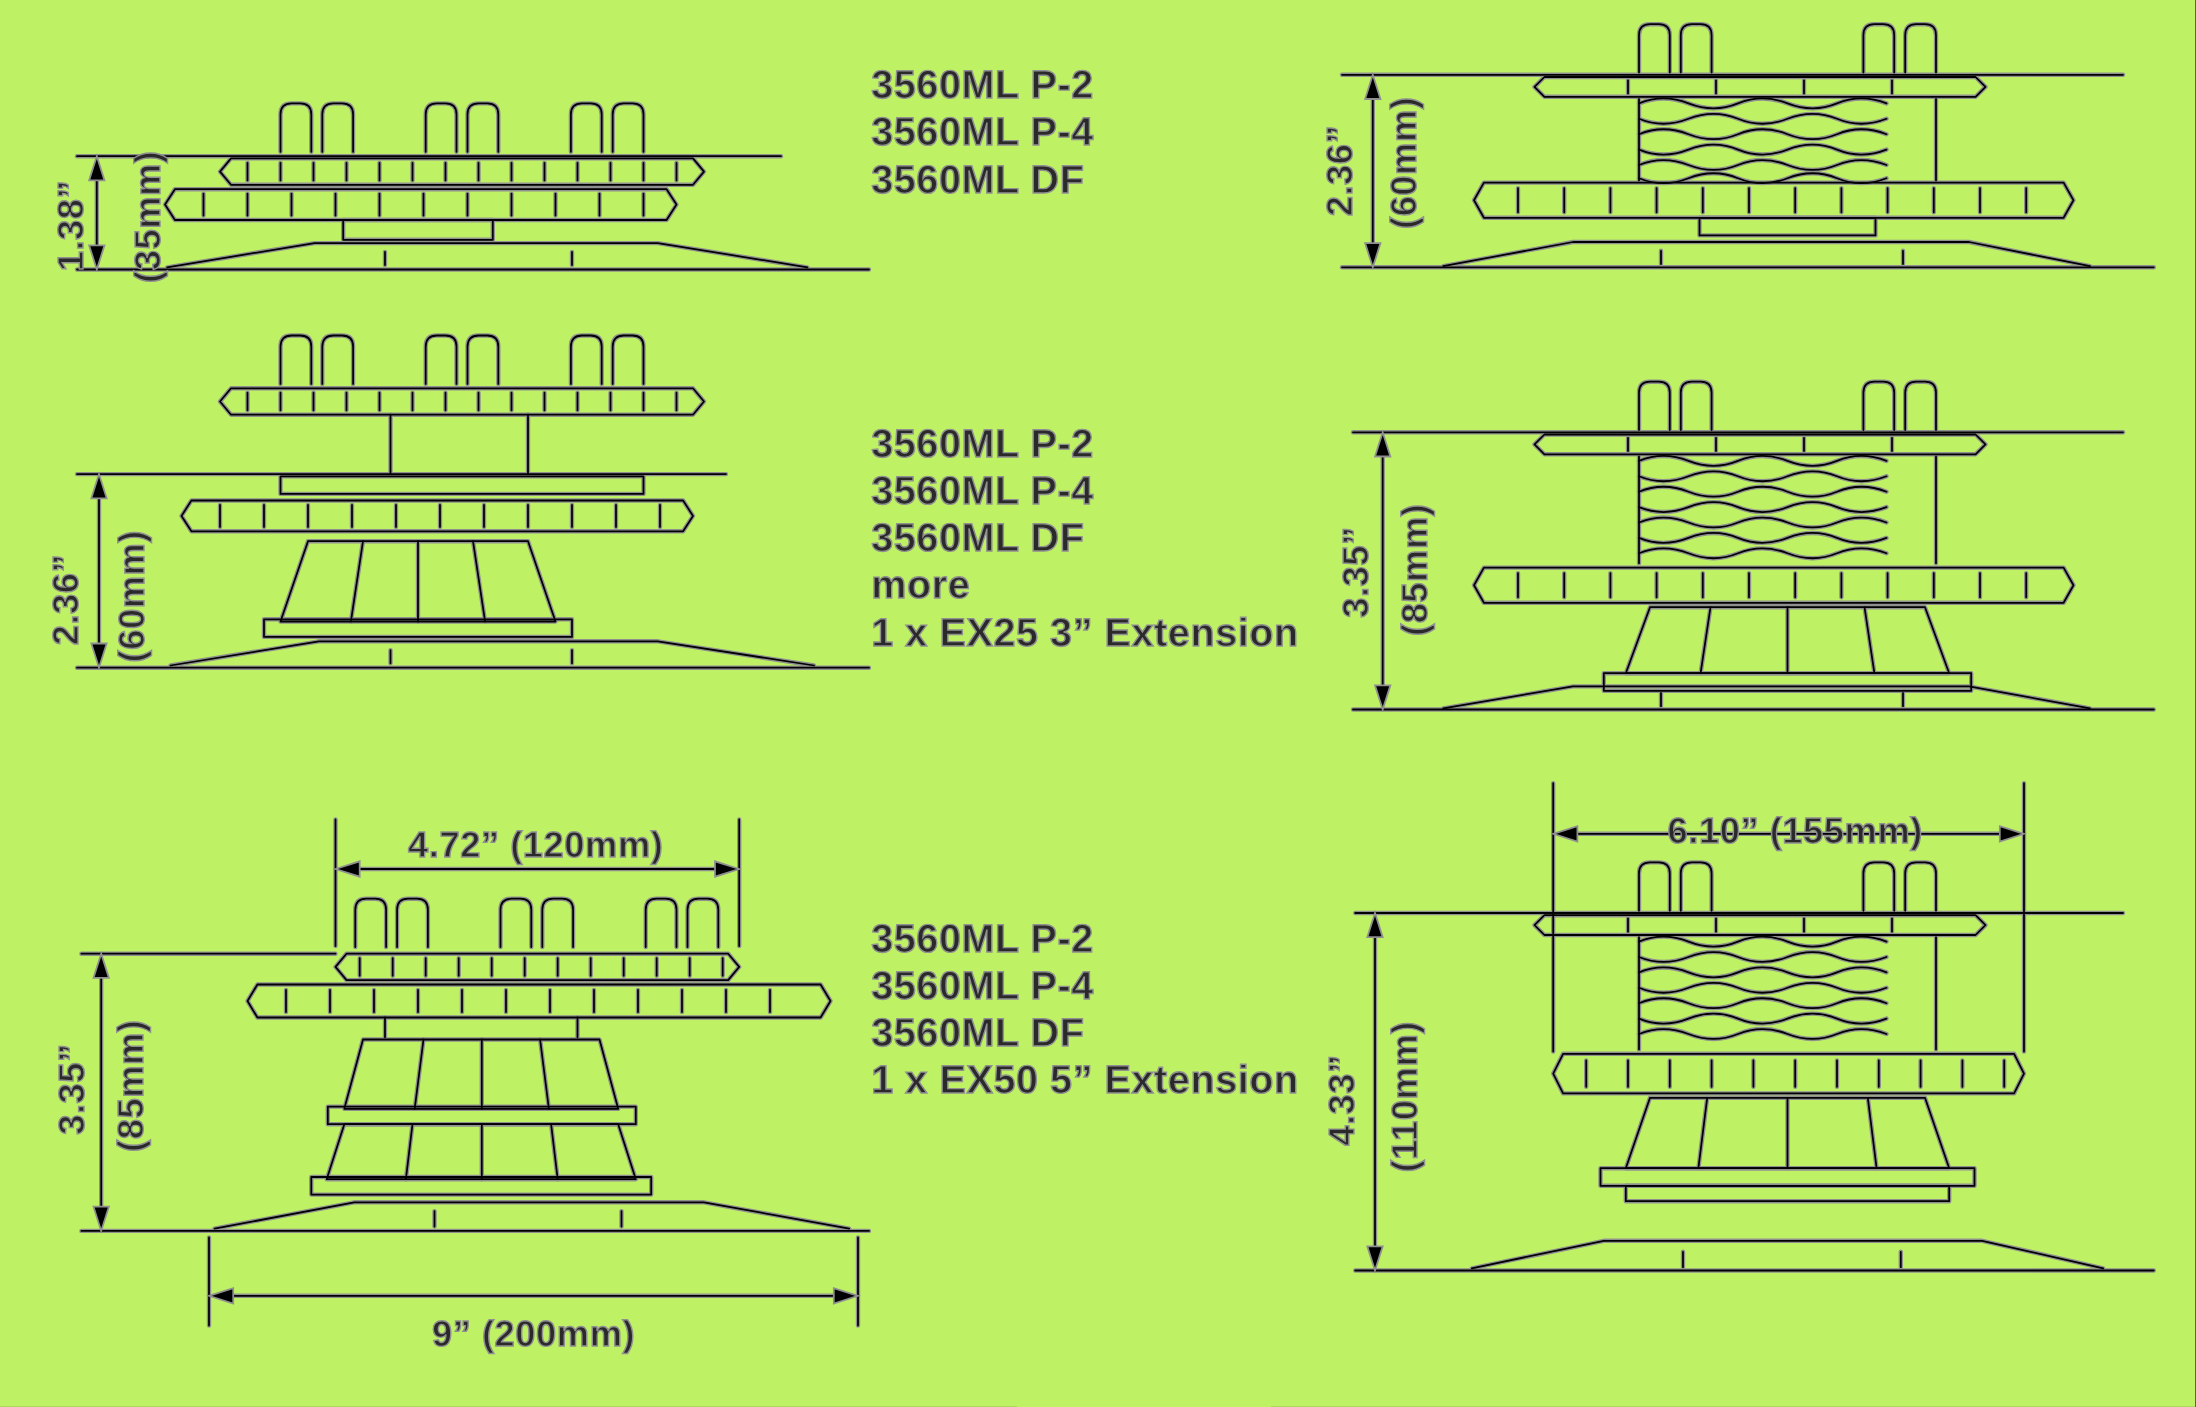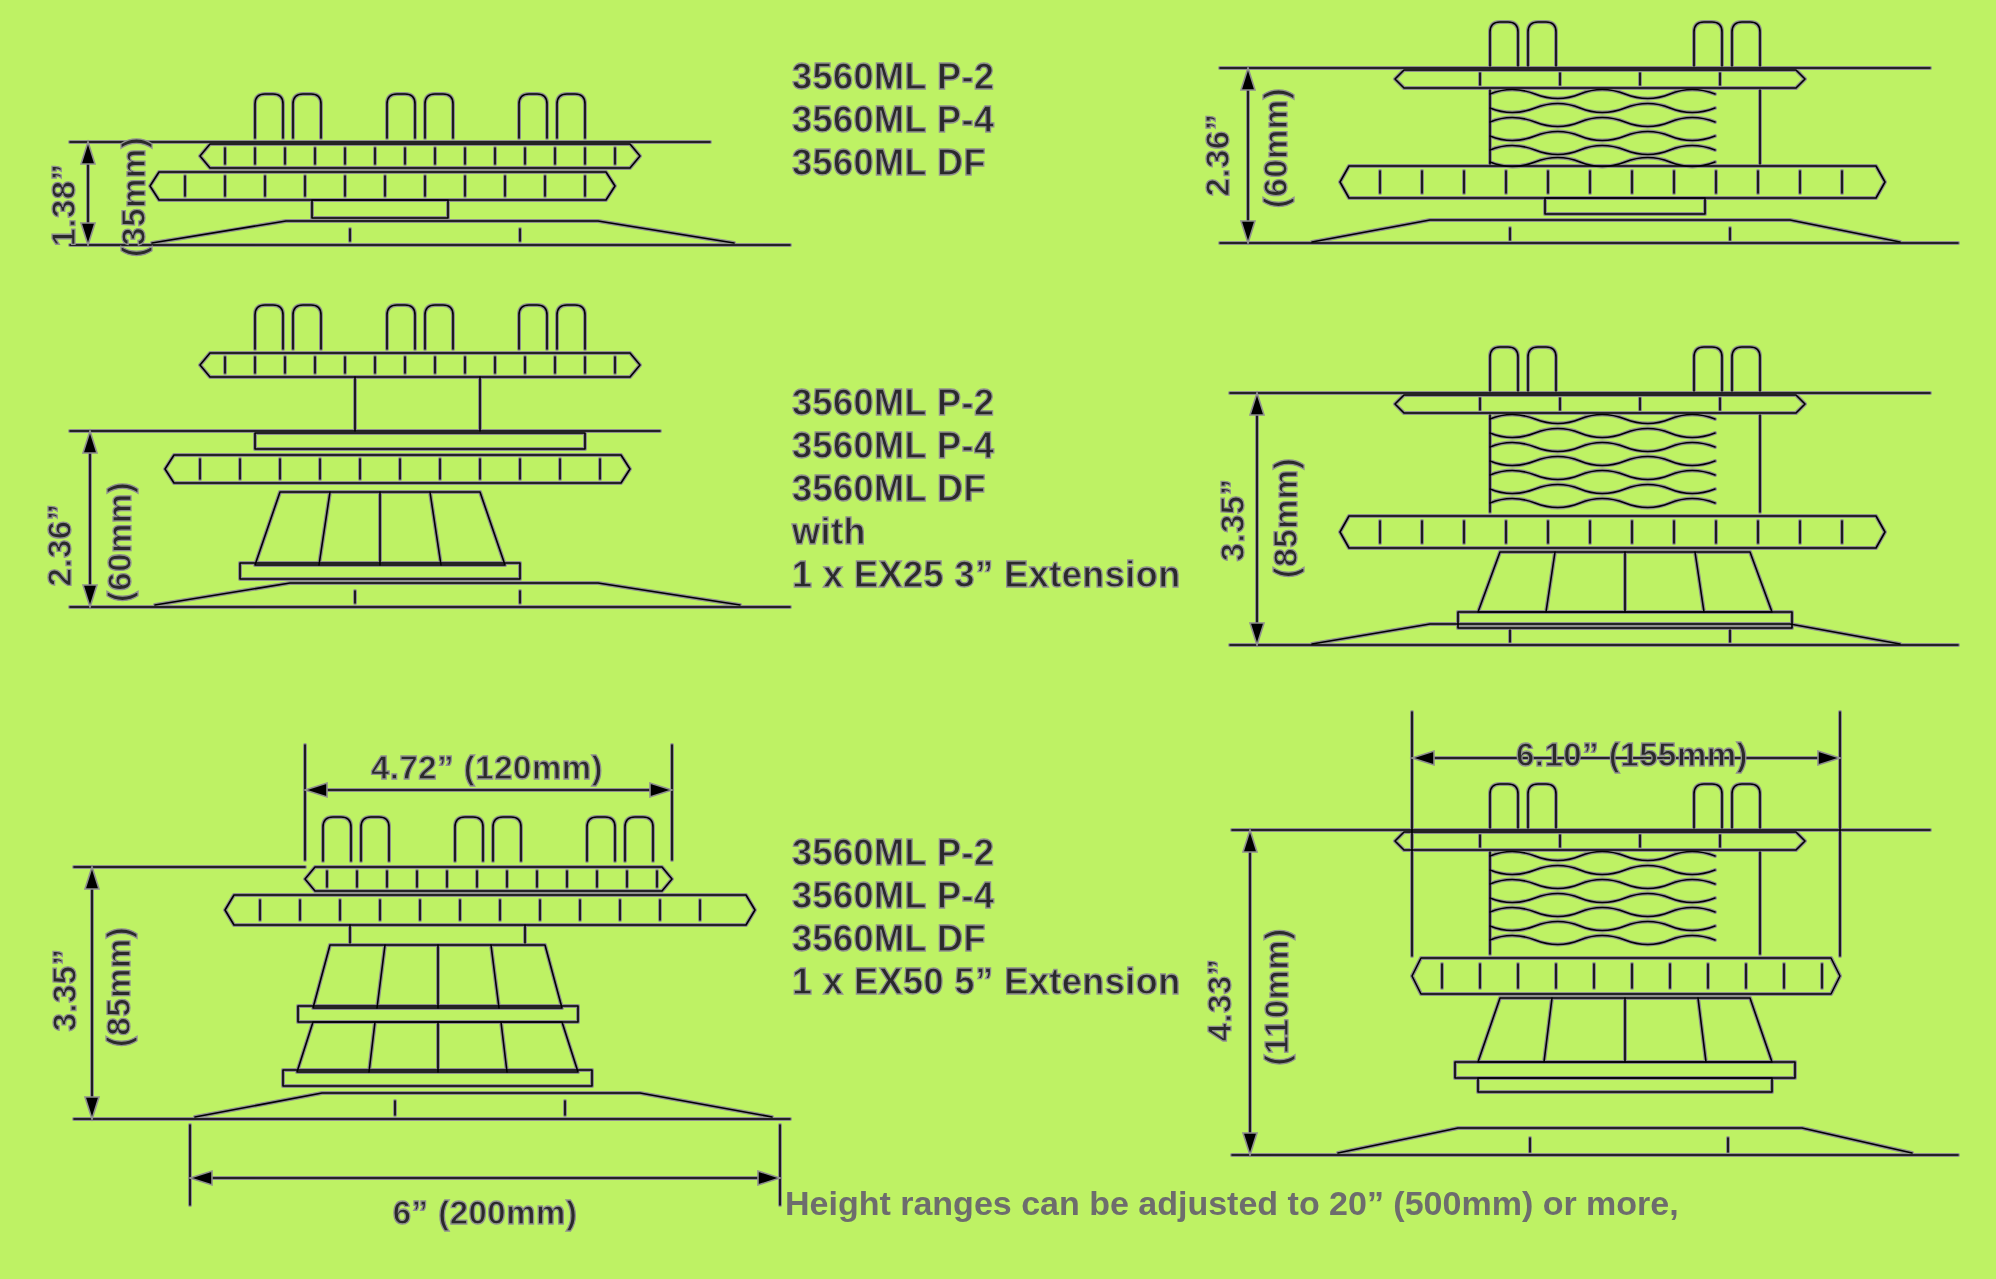--- a/index.html
+++ b/index.html
@@ -213,21 +213,21 @@
 <div class="tblock hollow" style="left:792px;top:55px">
   <div>3560ML P-2</div>
   <div>3560ML P-4</div>
   <div>3560ML DF</div>
 </div>
 
 <div class="tblock hollow" style="left:792px;top:381px">
   <div>3560ML P-2</div>
   <div>3560ML P-4</div>
   <div>3560ML DF</div>
-  <div>with</div>
+  <div>more</div>
   <div>1 x EX25 3” Extension</div>
 </div>
 
 <div class="tblock hollow" style="left:792px;top:831px">
   <div>3560ML P-2</div>
   <div>3560ML P-4</div>
   <div>3560ML DF</div>
   <div>1 x EX50 5” Extension</div>
 </div>
 
@@ -243,20 +243,19 @@
 <div class="vlab hollow" style="left:1233px;top:520px">3.35”</div>
 <div class="vlab hollow" style="left:1286px;top:518px">(85mm)</div>
 
 <div class="vlab hollow" style="left:65px;top:990px">3.35”</div>
 <div class="vlab hollow" style="left:119px;top:987px">(85mm)</div>
 
 <div class="vlab hollow" style="left:1220px;top:1000px">4.33”</div>
 <div class="vlab hollow" style="left:1277px;top:997px">(110mm)</div>
 
 <div class="hlab hollow" style="left:487px;top:768px">4.72” (120mm)</div>
-<div class="hlab hollow" style="left:485px;top:1213px">6” (200mm)</div>
+<div class="hlab hollow" style="left:485px;top:1213px">9” (200mm)</div>
 <div class="hlab hollow" style="left:1632px;top:755px">6.10” (155mm)</div>
 
 <div class="caption" style="left:785px;top:1180px">
-  <div>Height ranges can be adjusted to 20” (500mm) or more,</div>
 </div>
 
 </div>
 
 </body></html>

